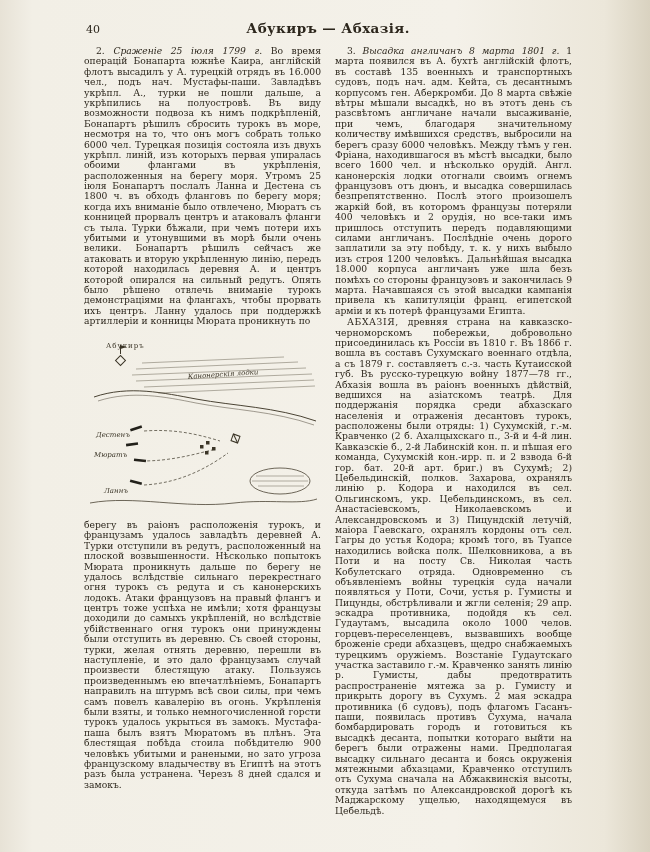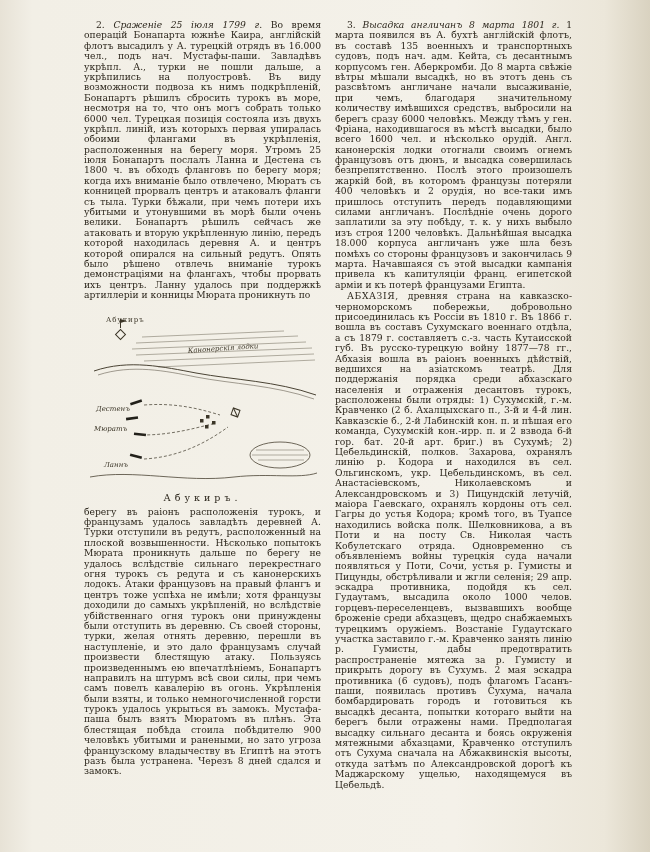--- a/index.html
+++ b/index.html
@@ -30,20 +30,24 @@
   .abk { font-weight: normal; letter-spacing: 0.6px; }
   figure.map-figure { margin: 6px 0 3px; text-indent: 0; }
   .map-caption { text-align: center; font-size: 9.5px; letter-spacing: 4px; margin-top: 2px; }
   svg text { font-family: "DejaVu Serif", serif; fill: #3b3527; }
 </style>
 </head>
 <body>
 
 <div class="page">
 
+  <header class="page-header">
+    <span class="page-number">40</span>
+    <span class="running-title">Абукиръ — Абхазія.</span>
+  </header>
 
   <div class="columns">
 
     <div class="col">
       <p class="para"><span class="pnum">2. </span><span class="lead">Сраженіе 25 іюля 1799 г.</span><span> Во время операцій Бонапарта южнѣе Каира, англійскій флотъ высадилъ у А. турецкій отрядъ въ 16.000 чел., подъ нач. Мустафы-паши. Завладѣвъ укрѣпл. А., турки не пошли дальше, а укрѣпились на полуостровѣ. Въ виду возможности подвоза къ нимъ подкрѣпленій, Бонапартъ рѣшилъ сбросить турокъ въ море, несмотря на то, что онъ могъ собрать только 6000 чел. Турецкая позиція состояла изъ двухъ укрѣпл. линій, изъ которыхъ первая упиралась обоими флангами въ укрѣпленія, расположенныя на берегу моря. Утромъ 25 іюля Бонапартъ послалъ Ланна и Дестена съ 1800 ч. въ обходъ фланговъ по берегу моря; когда ихъ вниманіе было отвлечено, Мюратъ съ конницей прорвалъ центръ и атаковалъ фланги съ тыла. Турки бѣжали, при чемъ потери ихъ убитыми и утонувшими въ морѣ были очень велики. Бонапартъ рѣшилъ сейчасъ же атаковать и вторую укрѣпленную линію, передъ которой находилась деревня А. и центръ которой опирался на сильный редутъ. Опять было рѣшено отвлечь вниманіе турокъ демонстраціями на флангахъ, чтобы прорвать ихъ центръ. Ланну удалось при поддержкѣ артиллеріи и конницы Мюрата проникнуть по</span></p>
 
       <figure class="map-figure">
         <svg width="237" height="182" viewBox="0 0 237 182">
           <g stroke="#6b6455" stroke-width="0.5">
             <line x1="58" y1="30" x2="200" y2="24"></line>
@@ -93,21 +97,20 @@
             <line x1="174" y1="153" x2="220" y2="153"></line>
           </g>
           <g font-size="7" font-style="italic">
             <text x="22" y="15" font-style="normal" letter-spacing="1">Абукиръ</text>
             <text x="104" y="46" transform="rotate(-4 104 46)">Канонерскія лодки</text>
             <text x="12" y="104">Дестенъ</text>
             <text x="10" y="124">Мюратъ</text>
             <text x="20" y="160">Ланнъ</text>
           </g>
         </svg>
-        <figcaption class="map-caption">Абукиръ.</figcaption>
       </figure>
 
       <p class="para no-indent">берегу въ раіонъ расположенія турокъ, и французамъ удалось завладѣть деревней А. Турки отступили въ редутъ, расположенный на плоской возвышенности. Нѣсколько попытокъ Мюрата проникнуть дальше по берегу не удалось вслѣдствіе сильнаго перекрестнаго огня турокъ съ редута и съ канонерскихъ лодокъ. Атаки французовъ на правый флангъ и центръ тоже успѣха не имѣли; хотя французы доходили до самыхъ укрѣпленій, но вслѣдствіе убійственнаго огня турокъ они принуждены были отступить въ деревню. Съ своей стороны, турки, желая отнять деревню, перешли въ наступленіе, и это дало французамъ случай произвести блестящую атаку. Пользуясь произведеннымъ ею впечатлѣніемъ, Бонапартъ направилъ на штурмъ всѣ свои силы, при чемъ самъ повелъ кавалерію въ огонь. Укрѣпленія были взяты, и только немногочисленной горсти турокъ удалось укрыться въ замокъ. Мустафа-паша былъ взятъ Мюратомъ въ плѣнъ. Эта блестящая побѣда стоила побѣдителю 900 человѣкъ убитыми и ранеными, но зато угроза французскому владычеству въ Египтѣ на этотъ разъ была устранена. Черезъ 8 дней сдался и замокъ.</p>
     </div>
 
     <div class="col">
       <p class="para"><span class="pnum">3. </span><span class="lead">Высадка англичанъ 8 марта 1801 г.</span><span> 1 марта появился въ А. бухтѣ англійскій флотъ, въ составѣ 135 военныхъ и транспортныхъ судовъ, подъ нач. адм. Кейта, съ десантнымъ корпусомъ ген. Аберкромби. До 8 марта свѣжіе вѣтры мѣшали высадкѣ, но въ этотъ день съ разсвѣтомъ англичане начали высаживаніе, при чемъ, благодаря значительному количеству имѣвшихся средствъ, выбросили на берегъ сразу 6000 человѣкъ. Между тѣмъ у ген. Фріана, находившагося въ мѣстѣ высадки, было всего 1600 чел. и нѣсколько орудій. Англ. канонерскія лодки отогнали своимъ огнемъ французовъ отъ дюнъ, и высадка совершилась безпрепятственно. Послѣ этого произошелъ жаркій бой, въ которомъ французы потеряли 400 человѣкъ и 2 орудія, но все-таки имъ пришлось отступить передъ подавляющими силами англичанъ. Послѣдніе очень дорого заплатили за эту побѣду, т. к. у нихъ выбыло изъ строя 1200 человѣкъ. Дальнѣйшая высадка 18.000 корпуса англичанъ уже шла безъ помѣхъ со стороны французовъ и закончилась 9 марта. Начавшаяся съ этой высадки кампанія привела къ капитуляціи франц. египетской арміи и къ потерѣ французами Египта.</span></p>
 
       <p class="para"><span class="abk">АБХАЗІЯ,</span><span> древняя страна на кавказско-черноморскомъ побережьи, добровольно присоединилась къ Россіи въ 1810 г. Въ 1866 г. вошла въ составъ Сухумскаго военнаго отдѣла, а съ 1879 г. составляетъ с.-з. часть Кутаисской губ. Въ русско-турецкую войну 1877—78 гг., Абхазія вошла въ раіонъ военныхъ дѣйствій, ведшихся на азіатскомъ театрѣ. Для поддержанія порядка среди абхазскаго населенія и отраженія десантовъ турокъ, расположены были отряды: 1) Сухумскій, г.-м. Кравченко (2 б. Ахалцыхскаго п., 3-й и 4-й лин. Кавказскіе б., 2-й Лабинскій кон. п. и пѣшая его команда, Сухумскій кон.-ирр. п. и 2 взвода 6-й гор. бат. 20-й арт. бриг.) въ Сухумѣ; 2) Цебельдинскій, полков. Захарова, охранялъ линію р. Кодора и находился въ сел. Ольгинскомъ, укр. Цебельдинскомъ, въ сел. Анастасіевскомъ, Николаевскомъ и Александровскомъ и 3) Пицундскій летучій, маіора Гаевскаго, охранялъ кордоны отъ сел. Гагры до устья Кодора; кромѣ того, въ Туапсе находились войска полк. Шелковникова, а въ Поти и на посту Св. Николая часть Кобулетскаго отряда. Одновременно съ объявленіемъ войны турецкія суда начали появляться у Поти, Сочи, устья р. Гумисты и Пицунды, обстрѣливали и жгли селенія; 29 апр. эскадра противника, подойдя къ сел. Гудаутамъ, высадила около 1000 челов. горцевъ-переселенцевъ, вызвавшихъ вообще броженіе среди абхазцевъ, щедро снабжаемыхъ турецкимъ оружіемъ. Возстаніе Гудаутскаго участка заставило г.-м. Кравченко занять линію р. Гумисты, дабы предотвратить распространеніе мятежа за р. Гумисту и прикрыть дорогу въ Сухумъ. 2 мая эскадра противника (6 судовъ), подъ флагомъ Гасанъ-паши, появилась противъ Сухума, начала бомбардировать городъ и готовиться къ высадкѣ десанта, попытки котораго выйти на берегъ были отражены нами. Предполагая высадку сильнаго десанта и боясь окруженія мятежными абхазцами, Кравченко отступилъ отъ Сухума сначала на Абжаквинскія высоты, откуда затѣмъ по Александровской дорогѣ къ Маджарскому ущелью, находящемуся въ Цебельдѣ.</span></p>
     </div>

